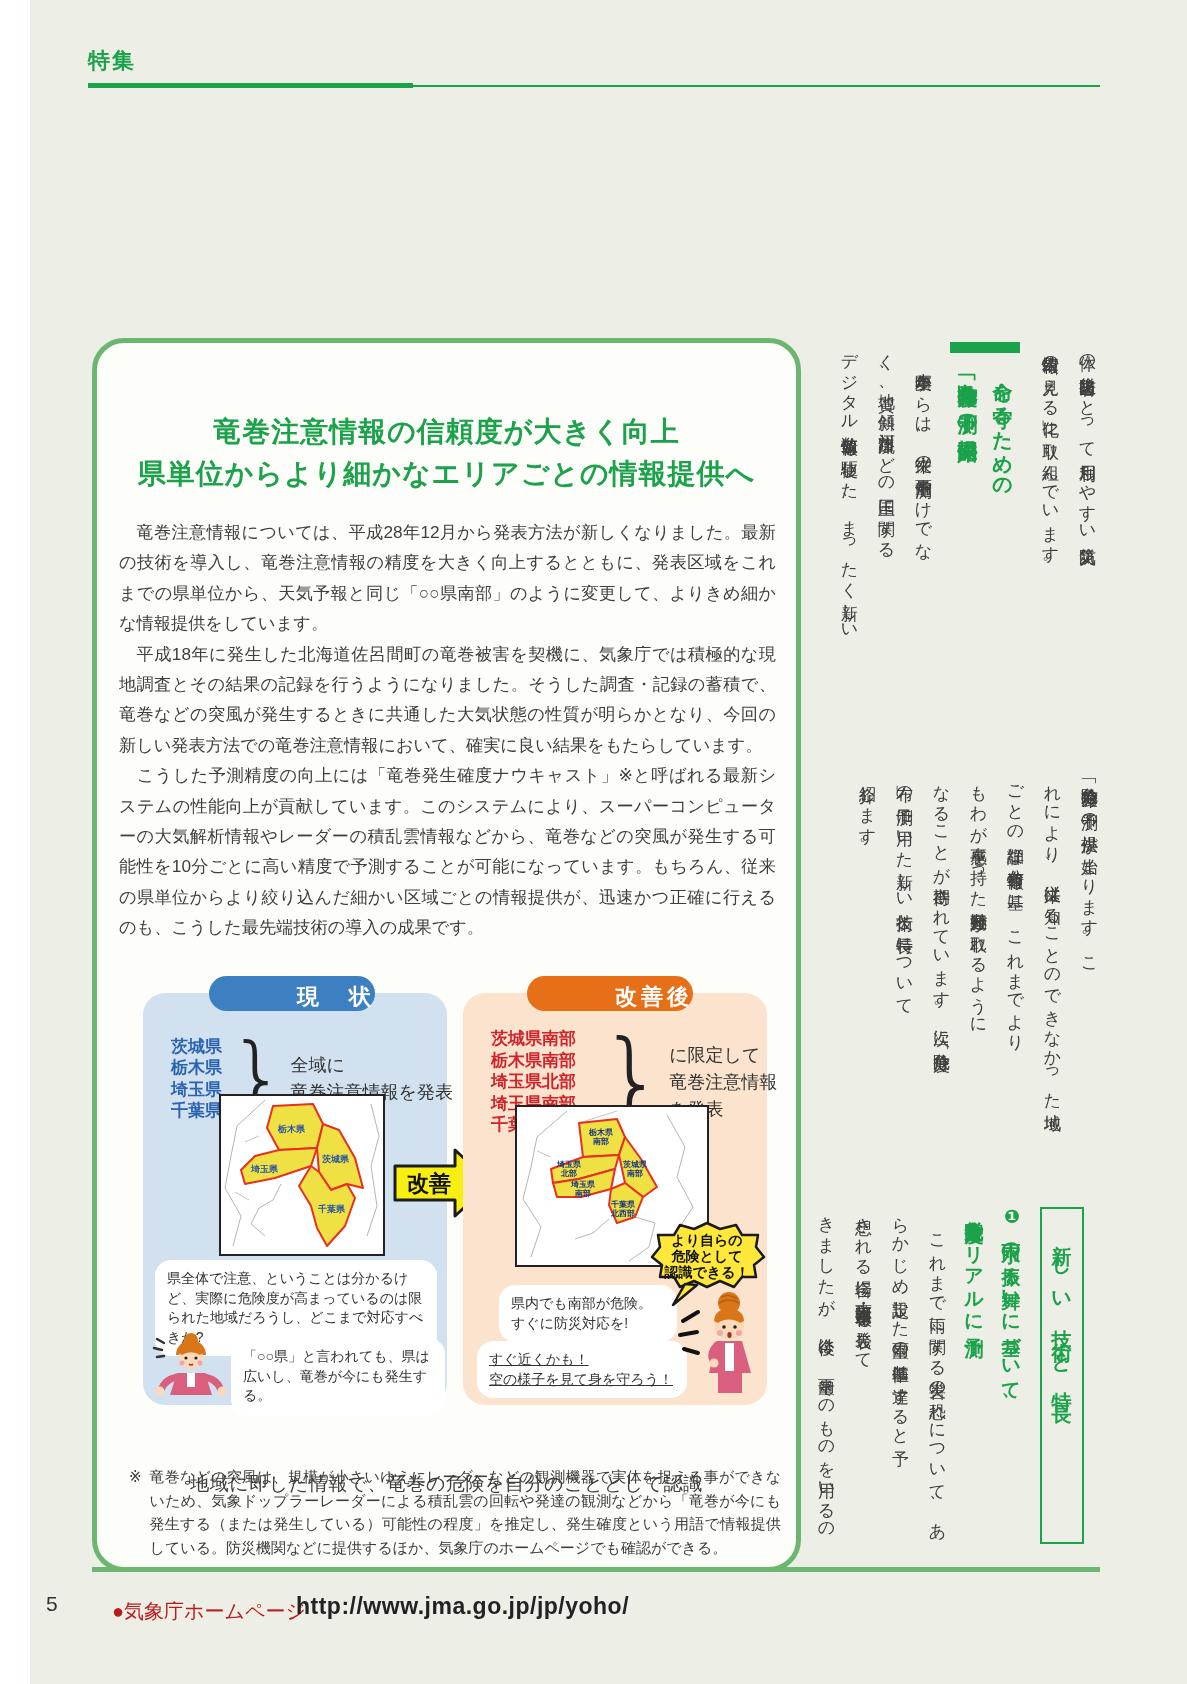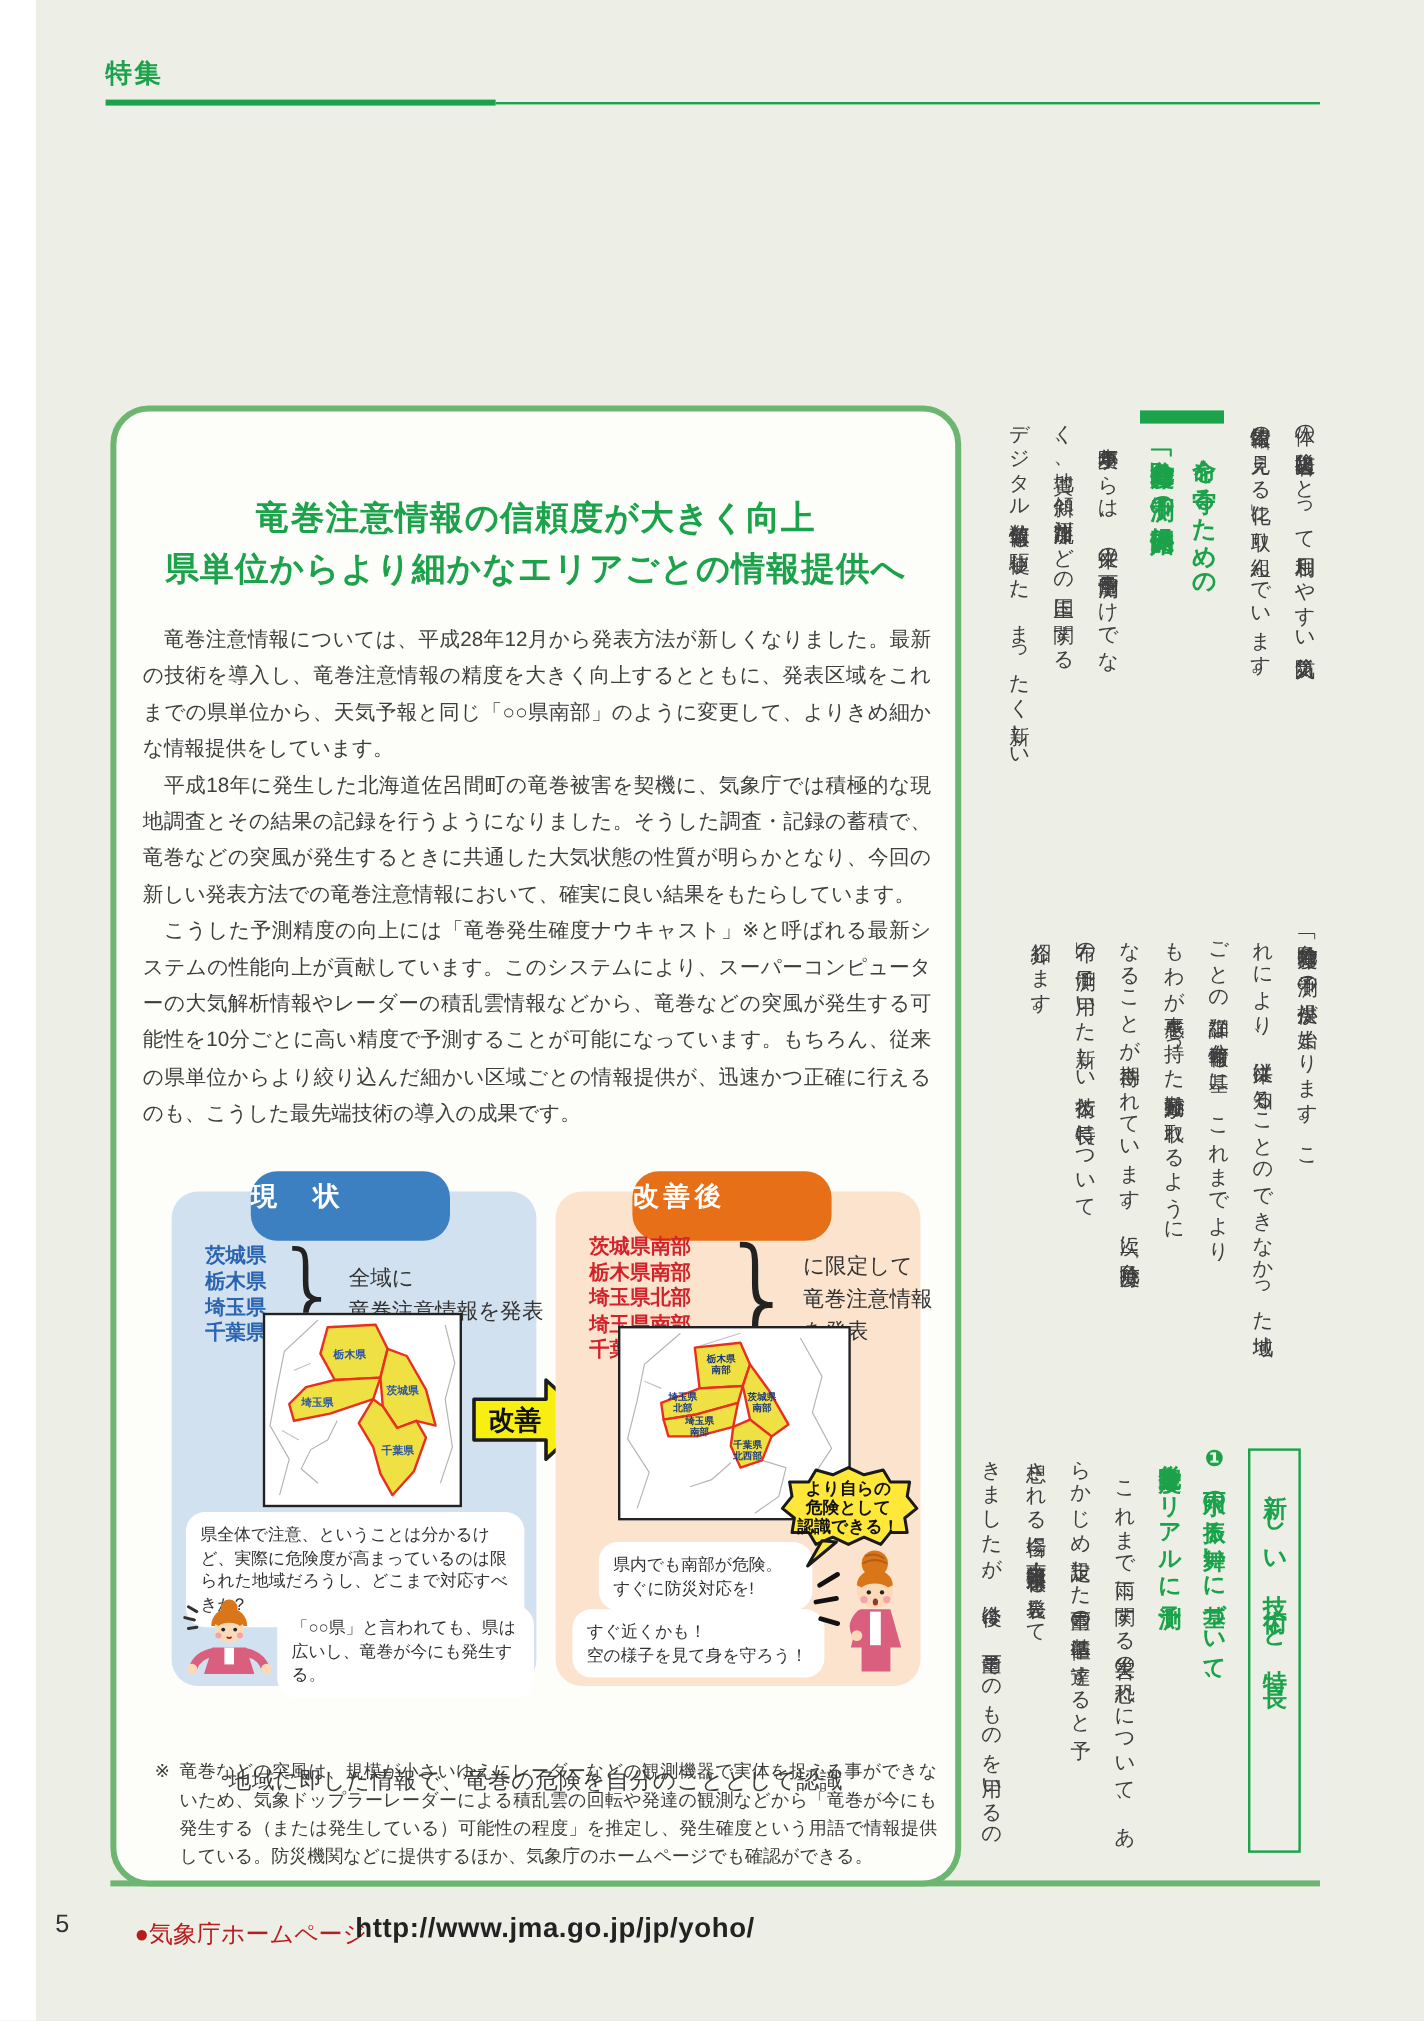--- a/index.html
+++ b/index.html
@@ -32,43 +32,43 @@
   .article{position:absolute;left:92px;top:338px;width:709px;height:1234px;background:#fdfdfa;
            border:5px solid #6db671;border-radius:32px;box-sizing:border-box;}
   .atitle{margin:68px 0 0 0;text-align:center;color:#1ba24a;font-size:28px;font-weight:bold;line-height:42px;letter-spacing:1px;}
   .abody{padding:22px 20px 0 22px;}
   .apara{margin:0;font-size:17.2px;line-height:30.4px;color:#3e3e3e;text-align:justify;}
 
   
   .panel{position:absolute;top:650px;width:304px;height:412px;border-radius:22px;}
   .panel-before{left:46px;background:#d2e1f0;}
   .panel-after{left:366px;background:#fbe3cd;}
-  .pill{position:absolute;top:-17px;height:58px;line-height:41px;border-radius:22px;color:#fff;
-        font-size:22px;font-weight:bold;text-align:left;letter-spacing:4px;}
+  .pill{position:absolute;top:-17px;height:35px;line-height:41px;border-radius:22px;color:#fff;
+        font-size:22px;font-weight:bold;text-align:right;letter-spacing:4px;}
   .pill-blue{left:66px;width:166px;background:#3c80c2;}
   .pill-orange{left:64px;width:166px;background:#e76f17;}
   .legend{position:absolute;left:28px;display:flex;align-items:center;}
   .legend-before{top:32px;}
   .legend-after{top:28px;}
   .pref-list div{font-size:17px;font-weight:bold;line-height:21.5px;white-space:nowrap;}
   .pref-list-blue div{color:#2a64b0;}
   .pref-list-red div{color:#d2232a;}
   .brace{font-weight:300;color:#222;margin:0 4px 0 6px;font-family:"DejaVu Sans",sans-serif;}
   .brace-before{font-size:92px;transform:scaleY(1.05);}
   .brace-after{font-size:104px;transform:scaleY(1.1);}
   .scope div{font-size:18px;line-height:27px;color:#333;white-space:nowrap;}
   .map{position:absolute;background:#fff;border:2px solid #222;}
   .map-before{left:76px;top:101px;width:162px;height:158px;}
   .map-after{left:52px;top:112px;width:190px;height:158px;}
   .bubble{position:absolute;background:#fff;border-radius:16px;padding:9px 12px;font-size:14px;
           line-height:19.5px;color:#333;box-sizing:border-box;}
   .bubble-b1{left:12px;top:267px;width:282px;}
   .bubble-b2{left:88px;top:345px;width:214px;}
   .bubble-a1{left:36px;top:292px;width:178px;}
-  .bubble-a2{left:14px;top:348px;width:210px;}
+  .bubble-a2{left:14px;top:348px;width:210px;text-decoration:underline;}
   .char{position:absolute;}
   .char1{left:6px;top:338px;}
   .char2{left:214px;top:298px;z-index:3;}
   .starburst{position:absolute;left:184px;top:228px;z-index:2;}
   .arrow-improve{position:absolute;left:296px;top:803px;}
 
   .caption{position:absolute;top:1128px;left:0;width:100%;text-align:center;font-size:19px;color:#3c3c3c;letter-spacing:0.5px;}
   .footnote{position:absolute;top:1122px;left:32px;width:652px;display:flex;gap:8px;
             font-size:15px;line-height:23.5px;color:#3c3c3c;text-align:justify;}
   .footnote .mark{flex:0 0 auto;}

